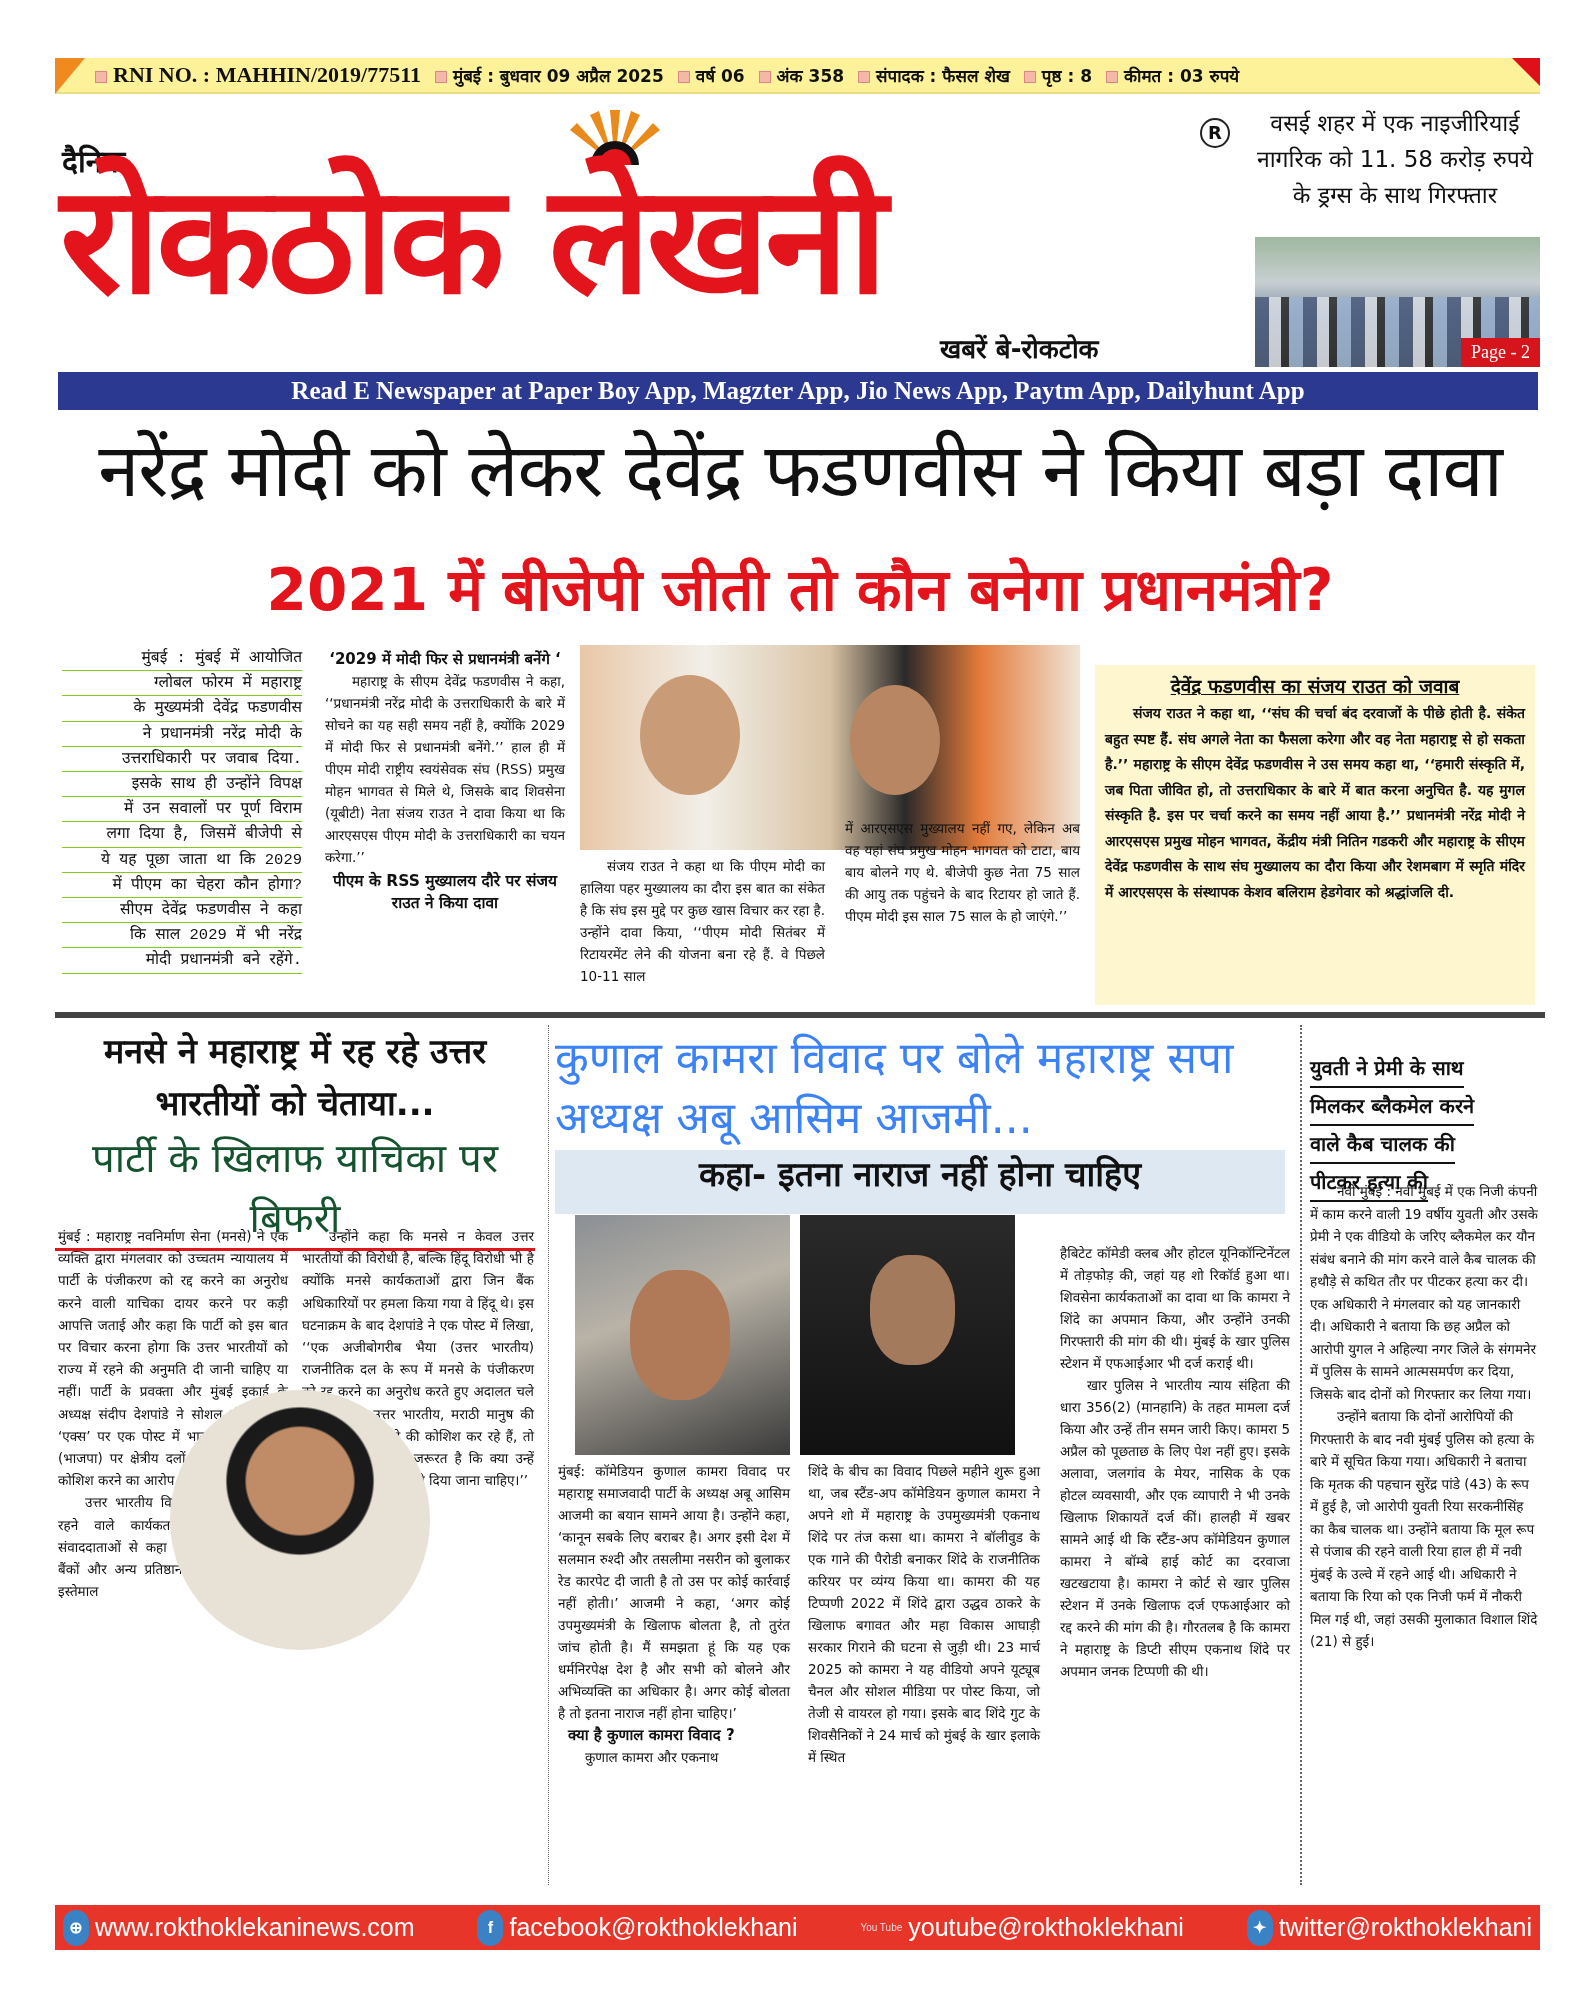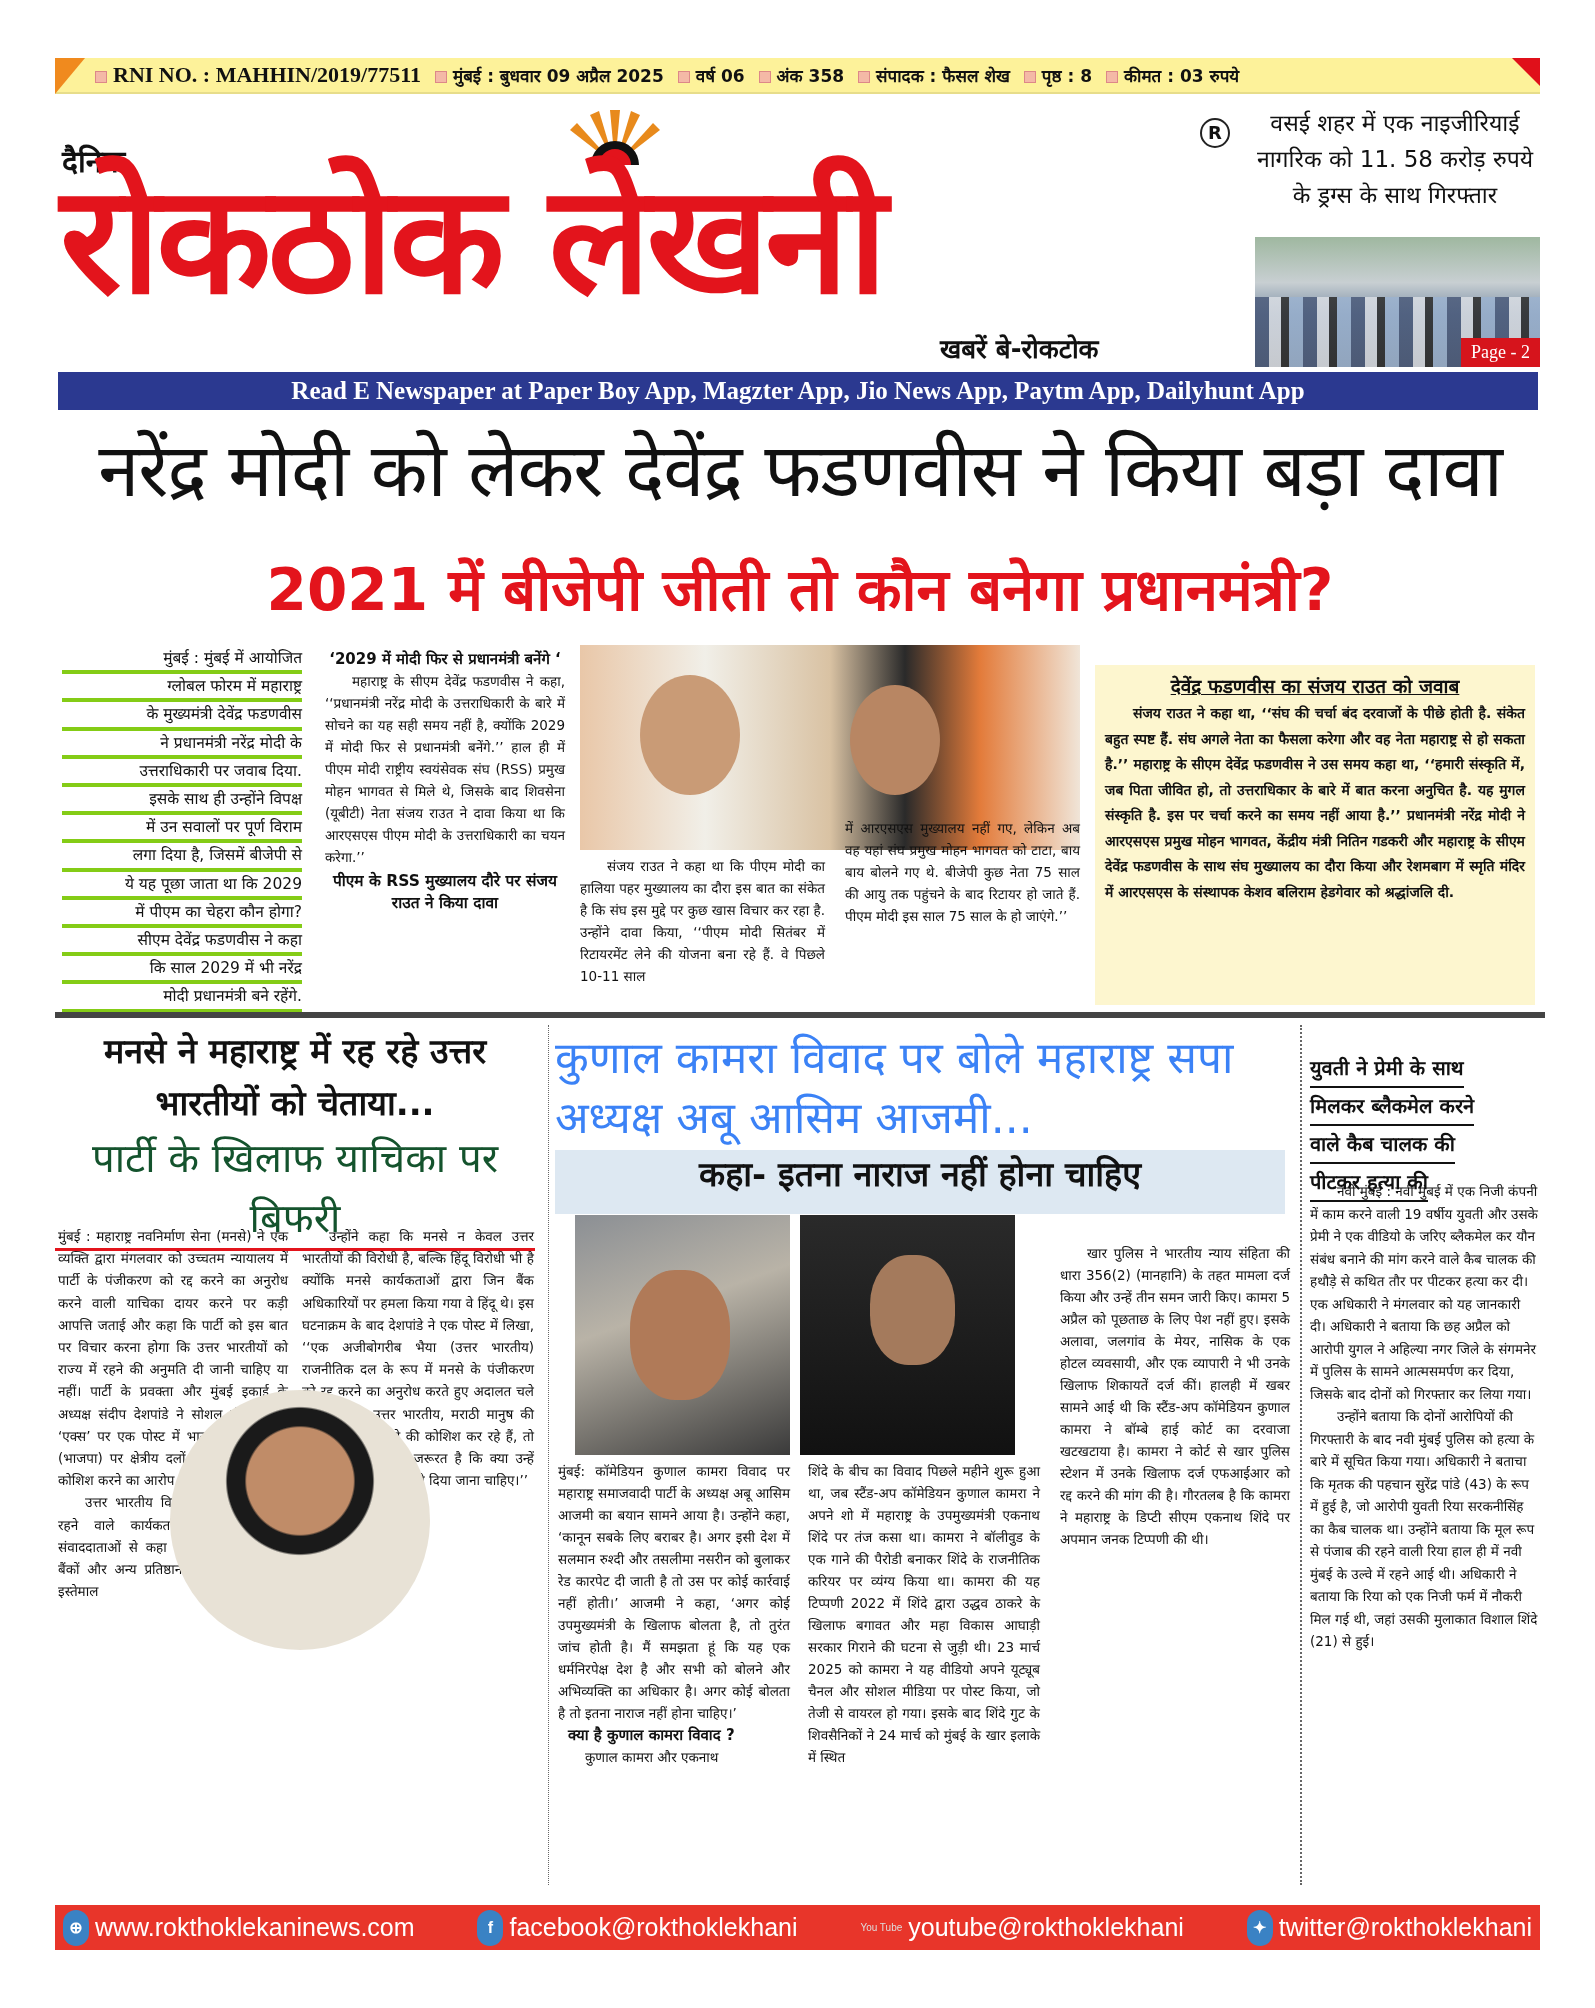--- a/index.html
+++ b/index.html
@@ -26,21 +26,21 @@
   .side-photo .people { position: absolute; bottom: 0; left: 0; width: 100%; height: 70px; background: repeating-linear-gradient(90deg,#4a5a7a 0 14px,#d9dde3 14px 26px,#2b2b2b 26px 34px,#9bb2cf 34px 48px); opacity: .85; }
   .side-photo .pg { position: absolute; right: 0; bottom: 0; background: #d6141c; color: #fff; font-family: "Liberation Serif", serif; font-size: 18px; padding: 4px 10px; }
 
   .readbar { left: 58px; top: 372px; width: 1480px; height: 38px; background: #2b3990; color: #fff; font-family: "Liberation Serif", serif; font-weight: bold; font-size: 25px; text-align: center; line-height: 38px; }
 
   .headline1 { left: 55px; top: 420px; width: 1490px; text-align: center; font-size: 74px; color: #111; font-weight: normal; letter-spacing: -1px; line-height: 100px; }
   .headline2 { left: 55px; top: 550px; width: 1490px; text-align: center; font-size: 58px; color: #e3141c; font-weight: bold; line-height: 80px; }
 
   
   .lede { left: 62px; top: 646px; width: 240px; font-size: 15.5px; line-height: 24.2px; text-align: right; }
-  .lede span { display: block; border-bottom: 4px solid #84cc16; }
+  .lede span { display: block; border-bottom: 1px solid #84cc16; font-family: Liberation Mono, monospace; }
   .col2 { left: 325px; top: 648px; width: 240px; font-size: 13.5px; line-height: 22px; text-align: justify; }
   .col2 .h { font-weight: bold; text-align: center; font-size: 15px; }
   .col2 p { text-indent: 2em; }
   .col2 .h2 { font-weight: bold; text-align: center; font-size: 15.5px; margin-top: 2px; }
   .photo1 { left: 580px; top: 645px; width: 500px; height: 205px; background: linear-gradient(90deg,#e9c7a8 0%,#f1efe8 25%,#d9c2a3 50%,#2a2a2a 65%,#e37b3a 80%,#f0e5d8 100%); }
   .photo1 .faceA { position:absolute; left:60px; top:30px; width:100px; height:120px; border-radius:50%; background:#c99b76; }
   .photo1 .faceB { position:absolute; left:270px; top:40px; width:90px; height:110px; border-radius:50%; background:#b88663; }
   .col3 { left: 580px; top: 855px; width: 245px; font-size: 13.5px; line-height: 22px; text-align: justify; }
   .col3 p { text-indent: 2em; }
   .col4 { left: 845px; top: 817px; width: 235px; font-size: 13.5px; line-height: 22px; text-align: justify; }
@@ -191,20 +191,21 @@
   </div>
 <div class="abs km-c1">
   <p class="first">मुंबई: कॉमेडियन कुणाल कामरा विवाद पर महाराष्ट्र समाजवादी पार्टी के अध्यक्ष अबू आसिम आजमी का बयान सामने आया है। उन्होंने कहा, ‘कानून सबके लिए बराबर है। अगर इसी देश में सलमान रुश्दी और तसलीमा नसरीन को बुलाकर रेड कारपेट दी जाती है तो उस पर कोई कार्रवाई नहीं होती।’ आजमी ने कहा, ‘अगर कोई उपमुख्यमंत्री के खिलाफ बोलता है, तो तुरंत जांच होती है। मैं समझता हूं कि यह एक धर्मनिरपेक्ष देश है और सभी को बोलने और अभिव्यक्ति का अधिकार है। अगर कोई बोलता है तो इतना नाराज नहीं होना चाहिए।’</p>
   <p class="h">क्या है कुणाल कामरा विवाद ?</p>
   <p>कुणाल कामरा और एकनाथ</p>
 </div>
 <div class="abs km-c2">
   <p>शिंदे के बीच का विवाद पिछले महीने शुरू हुआ था, जब स्टैंड-अप कॉमेडियन कुणाल कामरा ने अपने शो में महाराष्ट्र के उपमुख्यमंत्री एकनाथ शिंदे पर तंज कसा था। कामरा ने बॉलीवुड के एक गाने की पैरोडी बनाकर शिंदे के राजनीतिक करियर पर व्यंग्य किया था। कामरा की यह टिप्पणी 2022 में शिंदे द्वारा उद्धव ठाकरे के खिलाफ बगावत और महा विकास आघाड़ी सरकार गिराने की घटना से जुड़ी थी। 23 मार्च 2025 को कामरा ने यह वीडियो अपने यूट्यूब चैनल और सोशल मीडिया पर पोस्ट किया, जो तेजी से वायरल हो गया। इसके बाद शिंदे गुट के शिवसैनिकों ने 24 मार्च को मुंबई के खार इलाके में स्थित</p>
 </div>
 <div class="abs km-c3">
+  <p class="first">हैबिटेट कॉमेडी क्लब और होटल यूनिकॉन्टिनेंटल में तोड़फोड़ की, जहां यह शो रिकॉर्ड हुआ था। शिवसेना कार्यकताओं का दावा था कि कामरा ने शिंदे का अपमान किया, और उन्होंने उनकी गिरफ्तारी की मांग की थी। मुंबई के खार पुलिस स्टेशन में एफआईआर भी दर्ज कराई थी।</p>
   <p>खार पुलिस ने भारतीय न्याय संहिता की धारा 356(2) (मानहानि) के तहत मामला दर्ज किया और उन्हें तीन समन जारी किए। कामरा 5 अप्रैल को पूछताछ के लिए पेश नहीं हुए। इसके अलावा, जलगांव के मेयर, नासिक के एक होटल व्यवसायी, और एक व्यापारी ने भी उनके खिलाफ शिकायतें दर्ज कीं। हालही में खबर सामने आई थी कि स्टैंड-अप कॉमेडियन कुणाल कामरा ने बॉम्बे हाई कोर्ट का दरवाजा खटखटाया है। कामरा ने कोर्ट से खार पुलिस स्टेशन में उनके खिलाफ दर्ज एफआईआर को रद्द करने की मांग की है। गौरतलब है कि कामरा ने महाराष्ट्र के डिप्टी सीएम एकनाथ शिंदे पर अपमान जनक टिप्पणी की थी।</p>
 </div>
 
 <div class="abs vsep2"></div>
 
 <div class="abs rt-h" id="rt-h"><span>युवती ने प्रेमी के साथ</span><br><span>मिलकर ब्लैकमेल करने</span><br><span>वाले कैब चालक की</span><br><span>पीटकर हत्या की</span><br></div>
 <div class="abs rt-c">
   <p>नवी मुंबई : नवी मुंबई में एक निजी कंपनी में काम करने वाली 19 वर्षीय युवती और उसके प्रेमी ने एक वीडियो के जरिए ब्लैकमेल कर यौन संबंध बनाने की मांग करने वाले कैब चालक की हथौड़े से कथित तौर पर पीटकर हत्या कर दी। एक अधिकारी ने मंगलवार को यह जानकारी दी। अधिकारी ने बताया कि छह अप्रैल को आरोपी युगल ने अहिल्या नगर जिले के संगमनेर में पुलिस के सामने आत्मसमर्पण कर दिया, जिसके बाद दोनों को गिरफ्तार कर लिया गया।</p>
   <p>उन्होंने बताया कि दोनों आरोपियों की गिरफ्तारी के बाद नवी मुंबई पुलिस को हत्या के बारे में सूचित किया गया। अधिकारी ने बताचा कि मृतक की पहचान सुरेंद्र पांडे (43) के रूप में हुई है, जो आरोपी युवती रिया सरकनीसिंह का कैब चालक था। उन्होंने बताया कि मूल रूप से पंजाब की रहने वाली रिया हाल ही में नवी मुंबई के उल्वे में रहने आई थी। अधिकारी ने बताया कि रिया को एक निजी फर्म में नौकरी मिल गई थी, जहां उसकी मुलाकात विशाल शिंदे (21) से हुई।</p>
 </div>

